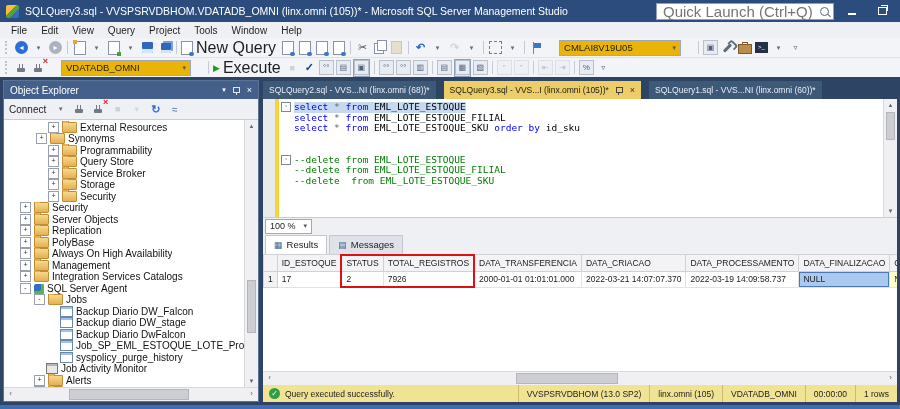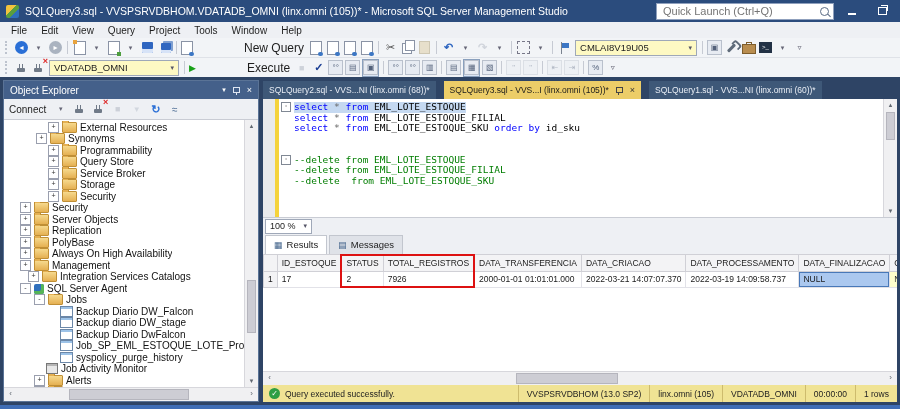--- a/index.html
+++ b/index.html
@@ -6,21 +6,21 @@
   .app{width:900px;height:409px;display:flex;flex-direction:column;overflow:hidden;
        font-family:"Liberation Sans",sans-serif;background:#2e4465;position:relative;}
   
   .titlebar{height:22px;background:#2b4c7d;display:flex;align-items:center;gap:6px;
             padding:0 6px;color:#fff;font-size:10.5px;flex:none;}
   .appicon{width:13px;height:13px;border-radius:2px;flex:none;
            background:linear-gradient(135deg,#f2c23e 0 40%,#5a9e3f 40% 62%,#2f6fbd 62% 100%);}
   .titletext{white-space:nowrap;overflow:hidden;}
   .qlaunch{margin-left:auto;width:168px;height:15px;background:#fff;border:1px solid #8fa0bd;
            display:flex;align-items:center;padding:0 4px;gap:4px;flex:none;}
-  .qlaunch input{border:none;outline:none;flex:1;font-size:11px;color:#666;
+  .qlaunch input{border:none;outline:none;flex:1;font-size:15px;color:#666;
                  font-family:"Liberation Sans",sans-serif;background:transparent;min-width:0;}
   .mag{width:7px;height:7px;border:1.4px solid #5a6b85;border-radius:50%;position:relative;flex:none;}
   .mag::after{content:"";position:absolute;width:4px;height:1.4px;background:#5a6b85;
               left:6px;top:7px;transform:rotate(45deg);}
   .wbtn{width:24px;height:100%;display:flex;align-items:center;justify-content:center;flex:none;}
   .glyph-min{width:8px;height:2px;background:#fff;margin-top:5px;}
   .glyph-restore{width:7px;height:6px;border:1px solid #fff;position:relative;}
   .glyph-restore::before{content:"";position:absolute;left:2px;top:-3px;width:6px;height:5px;
                          border:1px solid #fff;border-bottom:none;border-left:none;}
   
@@ -29,23 +29,23 @@
   .menu-item{padding:0 7px;}
   .tbar{height:19px;background:#f2f4f7;display:flex;align-items:center;font-size:10px;
         color:#333;flex:none;padding-left:2px;}
   .tbar.b{border-top:1px solid #dfe2e8;}
   .sep{width:1px;height:13px;background:#c6cad3;margin:0 3px;flex:none;}
   .grip{width:3px;height:13px;border-left:2px dotted #bdc3ce;margin:0 3px;flex:none;}
   .tbi{height:16px;min-width:15px;display:inline-flex;align-items:center;justify-content:center;
        gap:3px;margin:0 1px;position:relative;flex:none;}
   .tbi.dis{opacity:.4;}
   .tbi.boxed{border:1px solid #8aa0bd;background:#dce6f5;}
-  .tblbl{font-size:12px;color:#1e1e1e;padding-right:2px;margin-left:48px;}
-  .combo{background:#fef9c3;border:1px solid #9fa8b8;height:14px;display:inline-flex;align-items:center;
-         justify-content:space-between;font-size:9.5px;padding:0 4px;color:#222;margin:0 2px;flex:none;}
+  .tblbl{font-size:16px;color:#1e1e1e;padding-right:2px;}
+  .combo{background:#eab308;border:1px solid #9fa8b8;height:14px;display:inline-flex;align-items:center;
+         justify-content:space-between;font-size:9.5px;padding:0 4px;color:#222;margin:0 14px;flex:none;}
   .combo .car{color:#556;font-size:7px;margin-left:6px;}
   .k-circ-blue{width:13px;height:13px;border-radius:50%;background:#2a6fd6;color:#fff;font-size:8px;
                display:flex;align-items:center;justify-content:center;}
   .k-circ-gray{width:13px;height:13px;border-radius:50%;background:#aab3c0;color:#fff;font-size:8px;
                display:flex;align-items:center;justify-content:center;}
   .k-caret{font-size:7px;color:#667;}
   .k-doc-star,.k-doc-plus,.k-doc-db{width:10px;height:12px;background:#fff;border:1px solid #8a93a5;position:relative;}
   .k-doc-star::after{content:"";position:absolute;left:-2px;top:-2px;width:4px;height:4px;background:#e8a33c;}
   .k-doc-plus::after{content:"";position:absolute;right:-2px;bottom:-2px;width:4px;height:4px;background:#4d9e3e;}
   .k-doc-db::after{content:"";position:absolute;right:-2px;bottom:-2px;width:5px;height:4px;background:#3c76c4;border-radius:2px;}
@@ -479,21 +479,21 @@
             <div class="trow" style="padding-left: 16px;">
               <span class="expand">+</span>
               <span class="ico-folder"></span>
               <span class="tlabel">Always On High Availability</span>
             </div>
             <div class="trow" style="padding-left: 16px;">
               <span class="expand">+</span>
               <span class="ico-folder"></span>
               <span class="tlabel">Management</span>
             </div>
-            <div class="trow" style="padding-left: 24px;">
+            <div class="trow" style="padding-left: 16px;">
               <span class="expand">+</span>
               <span class="ico-folder"></span>
               <span class="tlabel">Integration Services Catalogs</span>
             </div>
             <div class="trow" style="padding-left: 16px;">
               <span class="expand">-</span>
               <span class="ico-agent"></span>
               <span class="tlabel">SQL Server Agent</span>
             </div>
             <div class="trow" style="padding-left: 30px;">

